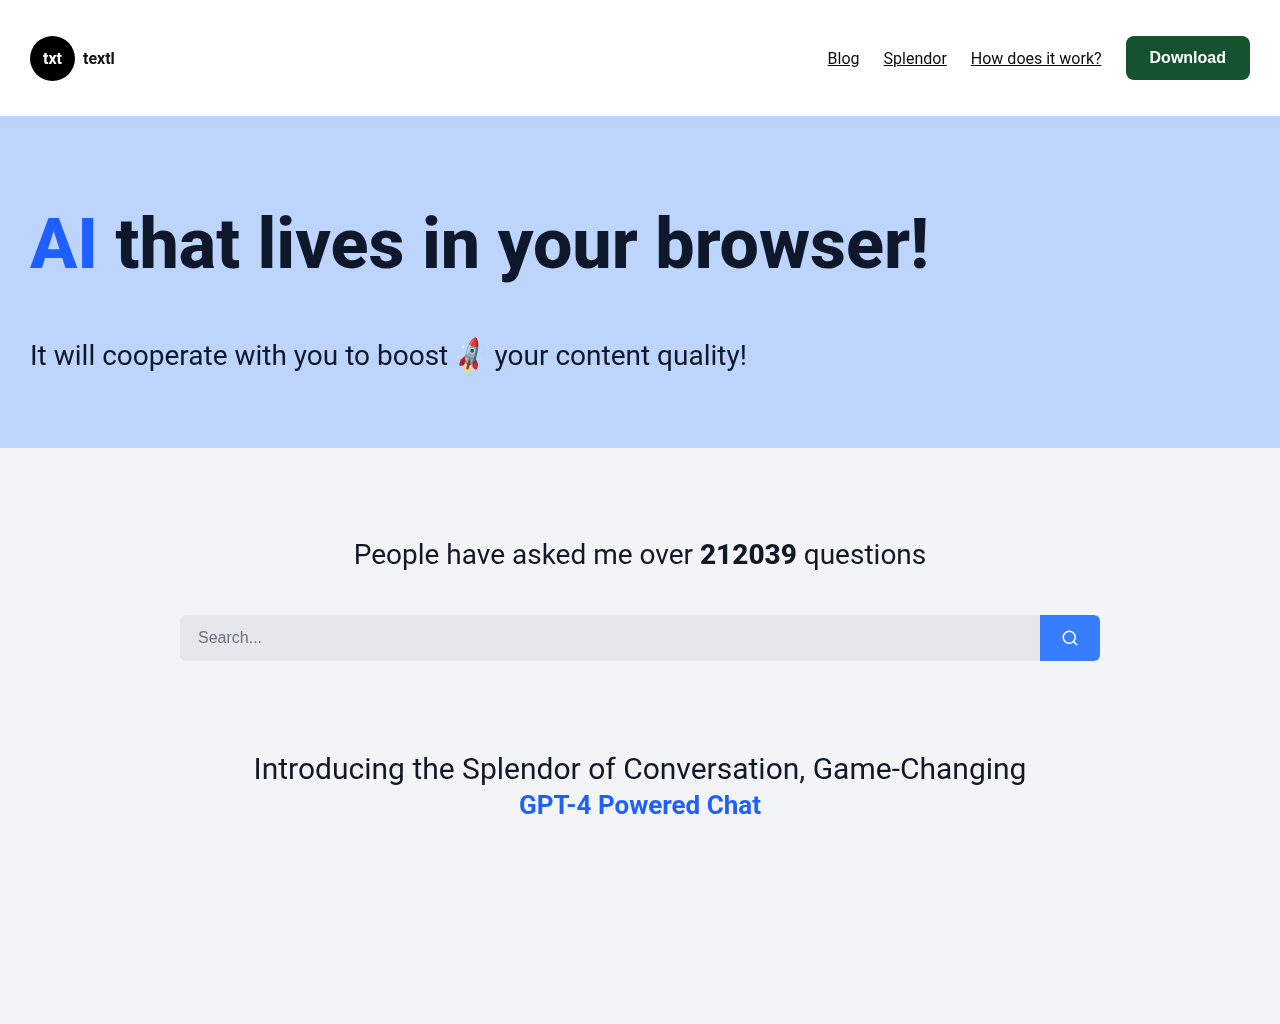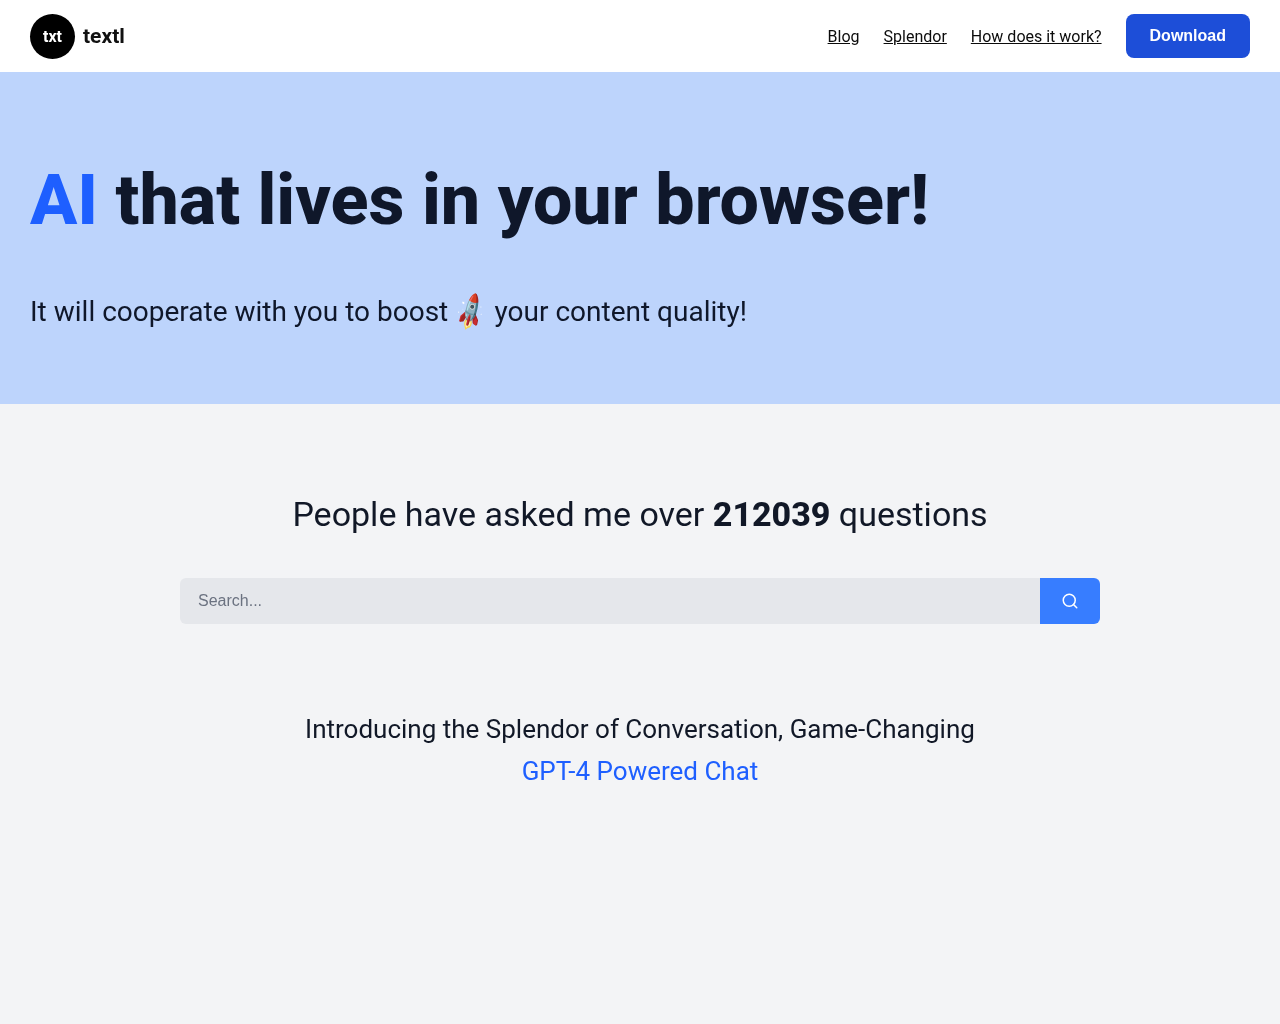--- a/index.html
+++ b/index.html
@@ -11,56 +11,56 @@
       font-family: -apple-system, BlinkMacSystemFont, 'Segoe UI', Roboto, Helvetica, Arial, sans-serif;
       background: #f3f4f6;
       color: #111827;
     }
     .header {
       background: #ffffff;
       display: flex;
       justify-content: space-between;
       align-items: center;
       padding: 22px 30px;
-      height: 72px;
+      height: 116px;
     }
     .logo {
       display: flex;
       align-items: center;
       gap: 8px;
     }
     .logo-icon {
       width: 45px;
       height: 45px;
       background: #000;
       border-radius: 50%;
       display: flex;
       align-items: center;
       justify-content: center;
       color: #fff;
       font-weight: bold;
       font-size: 16px;
     }
     .logo-text {
-      font-size: 21px;
+      font-size: 16px;
       font-weight: 700;
       color: #111;
     }
     .nav {
       display: flex;
       align-items: center;
       gap: 24px;
     }
     .nav-link {
       color: #0b0b0b;
       text-decoration: underline;
       font-size: 16px;
     }
     .download-btn {
-      background: #1d4ed8;
+      background: #14532d;
       color: #fff;
       border: none;
       padding: 13px 24px;
       border-radius: 8px;
       font-size: 16px;
       font-weight: 600;
       cursor: pointer;
     }
     .hero {
       background: #bdd4fc;
@@ -86,21 +86,21 @@
       transform: rotate(-30deg);
       color: #ef4444;
       font-size: 26px;
     }
     .content {
       padding: 90px 30px 60px;
       text-align: center;
       background: #f3f4f6;
     }
     .stats-line {
-      font-size: 34px;
+      font-size: 28px;
       color: #111827;
       font-weight: 400;
     }
     .stats-number {
       font-weight: 800;
     }
     .join-line {
       font-size: 30px;
       color: #111827;
       margin-top: 16px;
@@ -138,29 +138,29 @@
       display: flex;
       align-items: center;
       justify-content: center;
     }
     .search-btn svg {
       width: 18px;
       height: 18px;
       stroke: #fff;
     }
     .intro-line {
-      font-size: 26px;
+      font-size: 30px;
       color: #111827;
       margin-top: 90px;
     }
     .gpt-line {
       font-size: 26px;
       color: #1e5fff;
-      font-weight: 400;
-      margin-top: 12px;
+      font-weight: 700;
+      margin-top: 4px;
     }
   </style>
 </head>
 <body>
 
 <div class="header">
   <div class="logo">
     <div class="logo-icon">
       <span>txt</span>
     </div>

